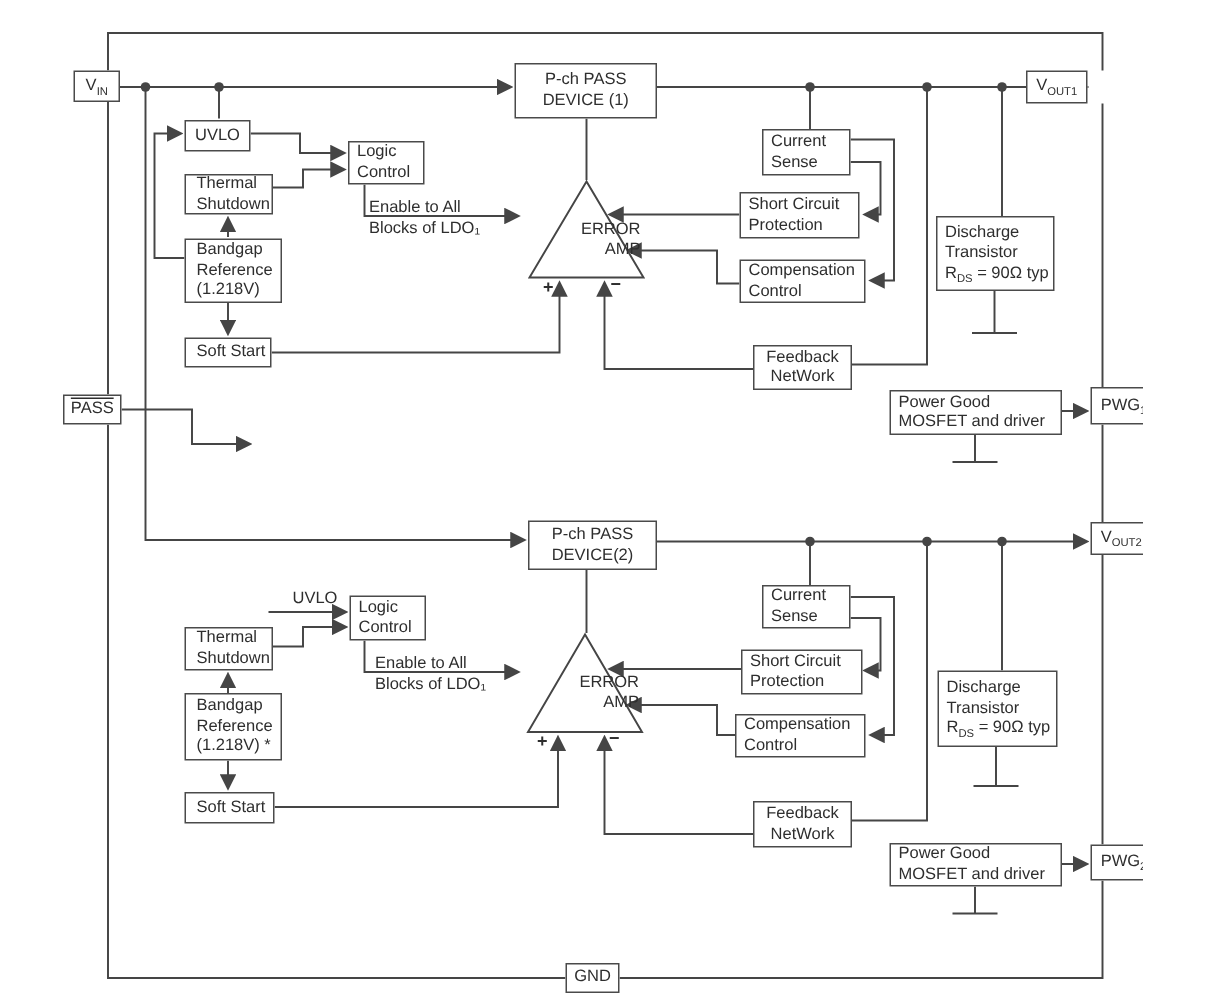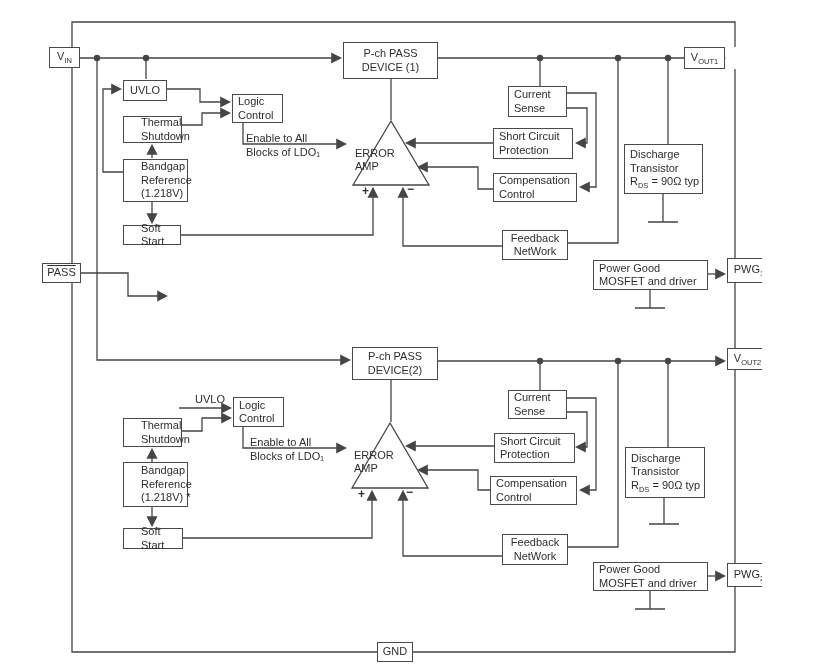--- a/index.html
+++ b/index.html
@@ -4,26 +4,26 @@
 <style>
   html,body{margin:0;padding:0;background:#ffffff;}
   .canvas{position:relative;width:762px;height:672px;background:#ffffff;overflow:hidden;
           font-family:"Liberation Sans","DejaVu Sans",sans-serif;}
   svg.wires{position:absolute;left:0;top:0;}
   .box{position:absolute;box-sizing:border-box;border:1.4px solid #4a4a4a;background:#ffffff;
        color:#2e2e2e;font-size:11px;line-height:1.22;display:flex;align-items:center;}
   .box .txt{white-space:pre-line;}
   .c{justify-content:center;text-align:center;}
   .l{padding-left:5px;}
-  .pl3{padding-left:17px;}
+  .pl3{padding-left:7px;}
   sub{font-size:7.5px;line-height:1;}
   .lbl{position:absolute;color:#2e2e2e;font-size:11px;line-height:1.2;white-space:pre-line;}
   .ov{text-decoration:overline;}
   .sign{font-size:12px;font-weight:700;}
-  .tri-lbl{text-align:left;}
+  .tri-lbl{text-align:right;}
 </style>
 </head>
 <body>
 
 <div class="canvas">
 
   <svg class="wires" width="821" height="672" viewBox="0 0 821 672">
     <defs>
       <marker id="arr" viewBox="0 0 10 10" refX="8" refY="5" markerWidth="8.5" markerHeight="8.5" orient="auto-start-reverse">
         <path d="M0,0 L10,5 L0,10 z" fill="#454545"></path>

